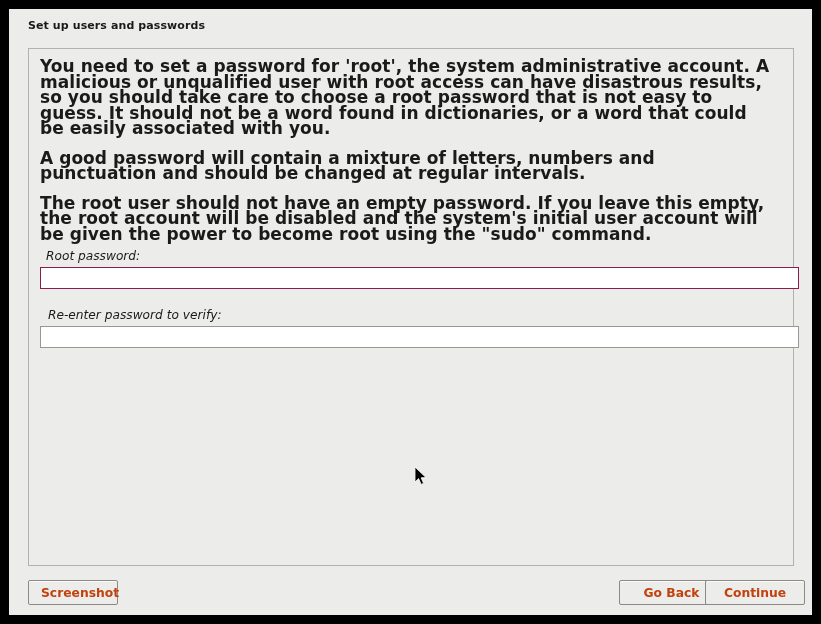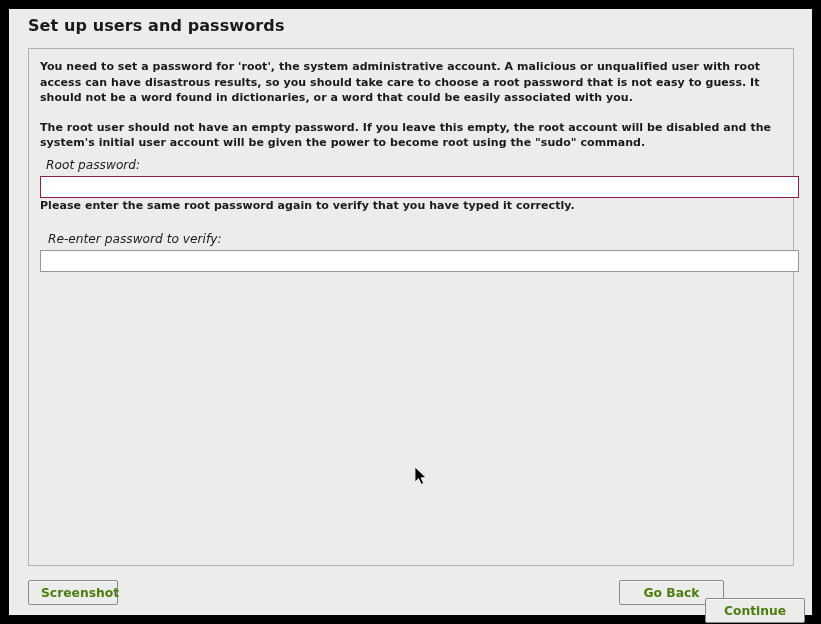--- a/index.html
+++ b/index.html
@@ -33,41 +33,41 @@
     position: absolute;
     left: 0; top: 0;
     width: 803px;
     height: 33px;
     display: flex;
     align-items: center;
     padding-left: 19px;
     box-sizing: border-box;
   }
   .title-bar-text {
-    font-size: 16px;
+    font-size: 11px;
     font-weight: bold;
     color: #1a1a1a;
     letter-spacing: 0.1px;
   }
   .content-frame {
     position: absolute;
     left: 19px;
     top: 39px;
     width: 766px;
     height: 518px;
     border: 1px solid #b4b0ab;
     background: #ececeb;
     box-sizing: border-box;
   }
   .content-inner {
     padding: 10px 11px 0 11px;
   }
   p.para {
     margin: 0 8px 0 0;
-    font-size: 11px;
+    font-size: 17px;
     font-weight: bold;
     color: #1a1a1a;
     line-height: 15.5px;
     letter-spacing: 0.05px;
   }
   p.spaced {
     margin-top: 14px;
   }
   .field-label {
     font-size: 12.2px;
@@ -109,64 +109,64 @@
     pointer-events: none;
   }
   .btn {
     position: absolute;
     background: #ececeb;
     border: 1px solid #8d8984;
     border-radius: 2px;
     font-family: "DejaVu Sans", sans-serif;
     font-size: 12.3px;
     font-weight: bold;
-    color: #4d7c0f;
+    color: #c2410c;
     height: 25px;
     box-shadow: inset 0 1px 0 #fbfbfa;
     cursor: default;
     padding: 0 12px;
   }
   #screenshot-btn {
     left: 19px;
     top: 571px;
     width: 90px;
   }
   #goback-btn {
     left: 586px;
     top: 571px;
     width: 105px;
     margin-left: 24px;
   }
   #continue-btn {
     left: 696px;
-    top: 589px;
+    top: 571px;
     width: 100px;
   }
 </style>
 </head>
 <body>
 
 <div class="screen">
 
   <div class="installer">
 
     <div class="title-bar">
       <span class="title-bar-text">Set up users and passwords</span>
     </div>
 
     <div class="content-frame">
       <div class="content-inner">
 
         <p class="para">You need to set a password for 'root', the system administrative account. A malicious or unqualified user with root access can have disastrous results, so you should take care to choose a root password that is not easy to guess. It should not be a word found in dictionaries, or a word that could be easily associated with you.</p>
+        <p class="para spaced">A good password will contain a mixture of letters, numbers and punctuation and should be changed at regular intervals.</p>
         <p class="para spaced">The root user should not have an empty password. If you leave this empty, the root account will be disabled and the system's initial user account will be given the power to become root using the "sudo" command.</p>
 
         <div class="field-label">Root password:</div>
         <input class="pw focused" type="password" autocomplete="off" value="" style="">
 
-        <p class="para verify-para">Please enter the same root password again to verify that you have typed it correctly.</p>
 
         <div class="field-label second">Re-enter password to verify:</div>
         <input class="pw plain" type="password" autocomplete="off" value="" style="">
 
       </div>
     </div>
 
     <button class="btn" id="screenshot-btn">Screenshot</button>
     <button class="btn" id="goback-btn">Go Back</button>
     <button class="btn" id="continue-btn">Continue</button>

